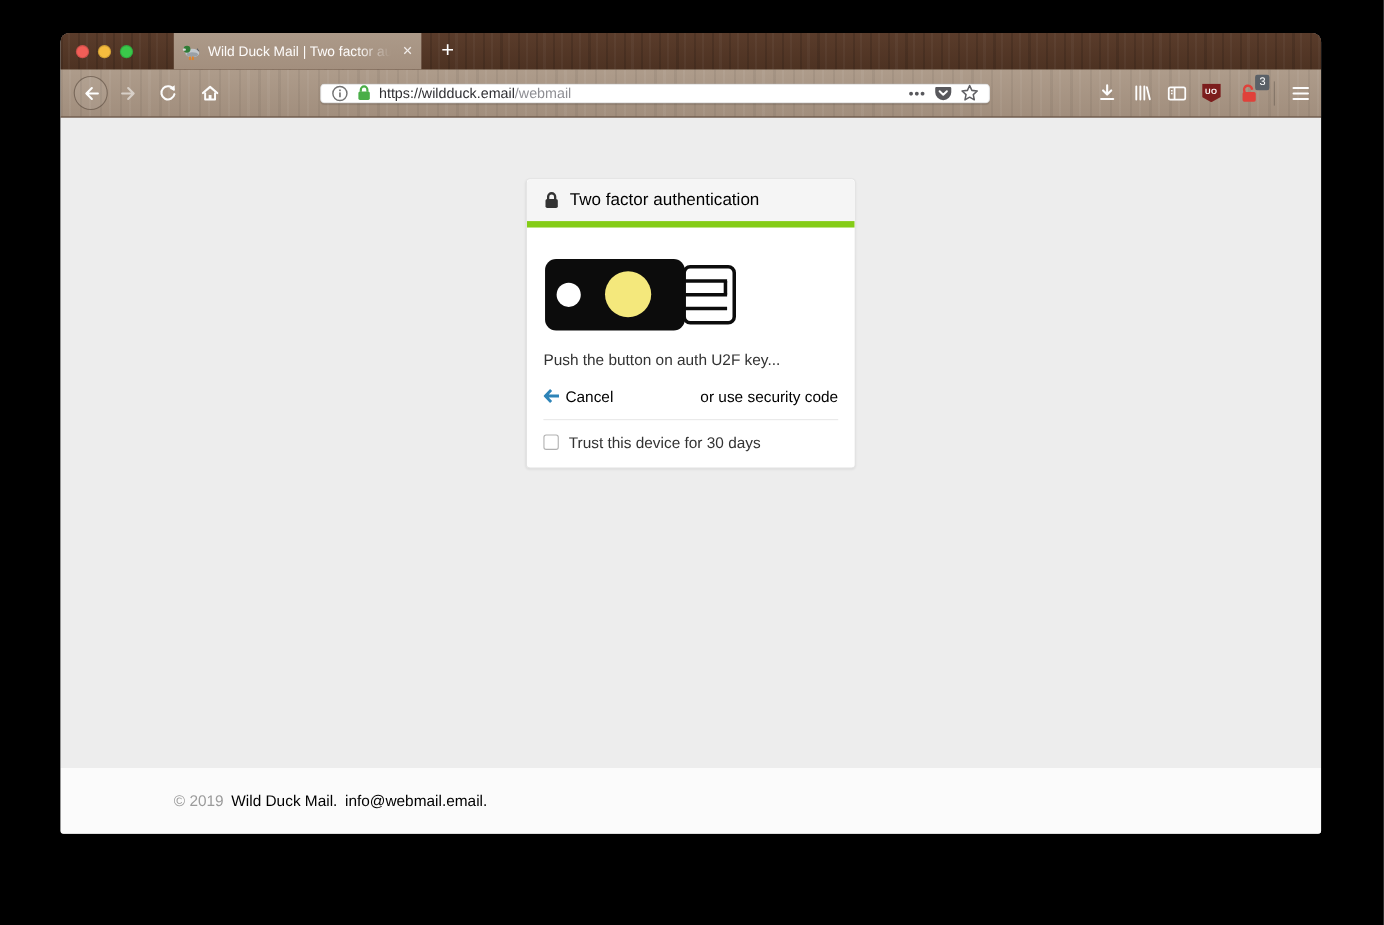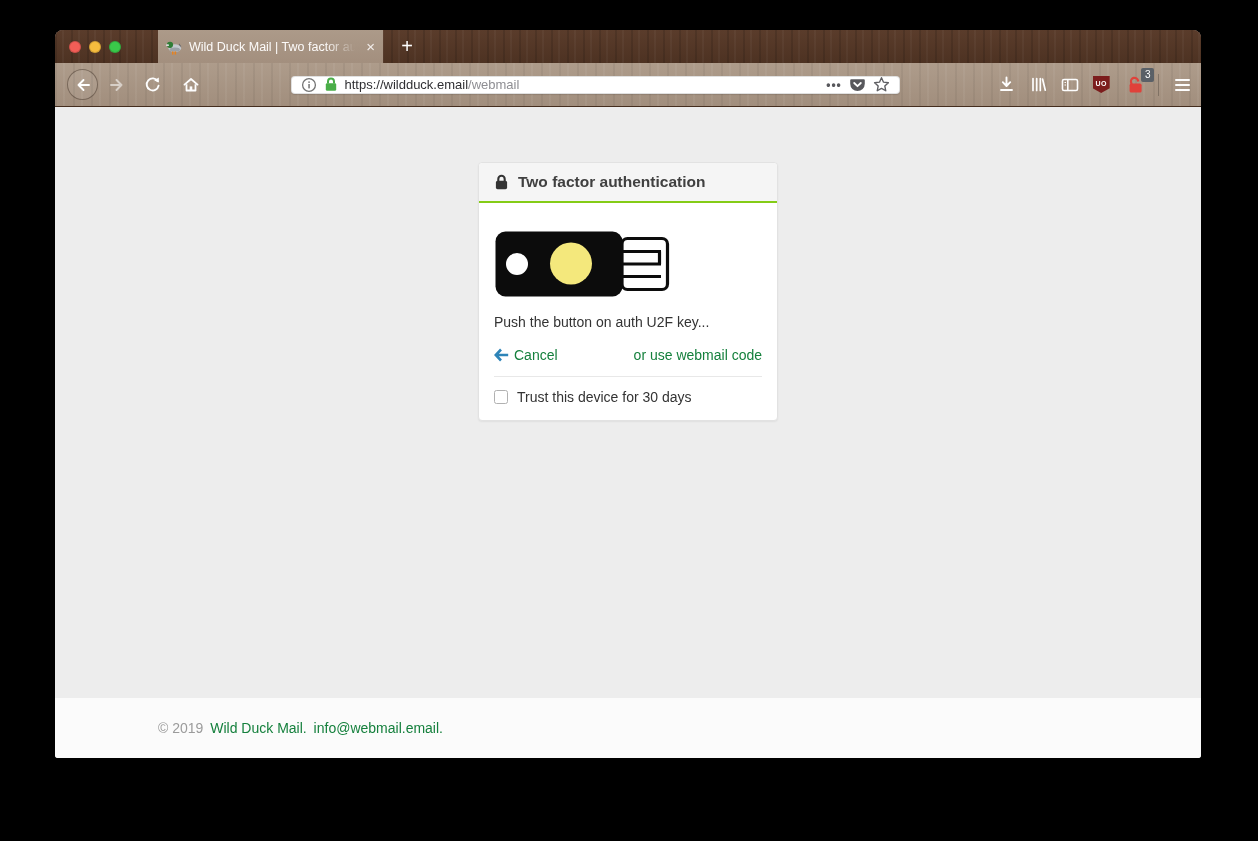--- a/index.html
+++ b/index.html
@@ -66,27 +66,27 @@
   .vdiv { width:1px; height:22px; background:rgba(0,0,0,.22); margin-left:12px; }
   .bars { display:flex; flex-direction:column; gap:3px; margin-left:12px; width:22px;
     align-items:center; }
   .bars i { display:block; width:15px; height:2px; background:#fdfdfd; border-radius:1px; }
 
   
   .content { flex:1 1 auto; position:relative; background:#ededed; }
   .panel { width:300px; margin:55px auto 0; background:#fff; border:1px solid #e2e2e2;
     border-radius:4px; box-shadow:0 1px 2px rgba(0,0,0,.06); }
   .panel-heading { display:flex; align-items:center; gap:9px; background:#f5f5f5;
-    border-bottom:2px solid #84cc16; border-radius:4px 4px 0 0; padding:10px 15px;
-    font-size:15.5px; color:#404040;font-weight:bold; }
+    border-bottom:6px solid #84cc16; border-radius:4px 4px 0 0; padding:10px 15px;
+    font-size:15.5px; color:#000000; }
   .panel-body { padding:15px; }
   .keywrap { margin:12px 0 4px; }
   .status { font-size:14px; color:#333; margin:10px 0 17px; }
   .links { display:flex; justify-content:space-between; align-items:center; font-size:14px; }
-  a { color:#15803d; text-decoration:none; cursor:pointer; }
+  a { color:#000000; text-decoration:none; cursor:pointer; }
   .cancel { display:flex; align-items:center; gap:5px; }
   .panel hr { border:none; border-top:1px solid #e8e8e8; margin:13px 0 12px; }
   .trust { display:flex; align-items:center; gap:9px; font-size:14px; color:#333; cursor:default; }
   .cb { width:14px; height:14px; border:1px solid #b1b1b1; border-radius:2.5px; background:#fff; flex:0 0 14px; }
 
   
   .footer { flex:0 0 60px; background:#fbfbfb; display:flex; align-items:center; }
   .finner { width:970px; margin:0 auto; padding:0 15px; font-size:14px; color:#9b9b9b; }
   .finner a { margin-left:3px; }
 </style>
@@ -241,21 +241,21 @@
         <div class="status">Push the button on auth U2F key...</div>
         <div class="links">
           <a class="cancel">
             <span style="display:flex">
               <svg width="15" height="14" viewBox="0 0 15 14">
                 <path d="M7 1.5 L1.8 7 L7 12.5 M1.8 7 H14.2" stroke="#2e84b8" stroke-width="2.6" fill="none"></path>
               </svg>
             </span>
             <span>Cancel</span>
           </a>
-          <a>or use webmail code</a>
+          <a>or use security code</a>
         </div>
         <hr>
         <label class="trust">
           <span class="cb"></span>
           <span>Trust this device for 30 days</span>
         </label>
       </div>
     </div>
   </div>
 

